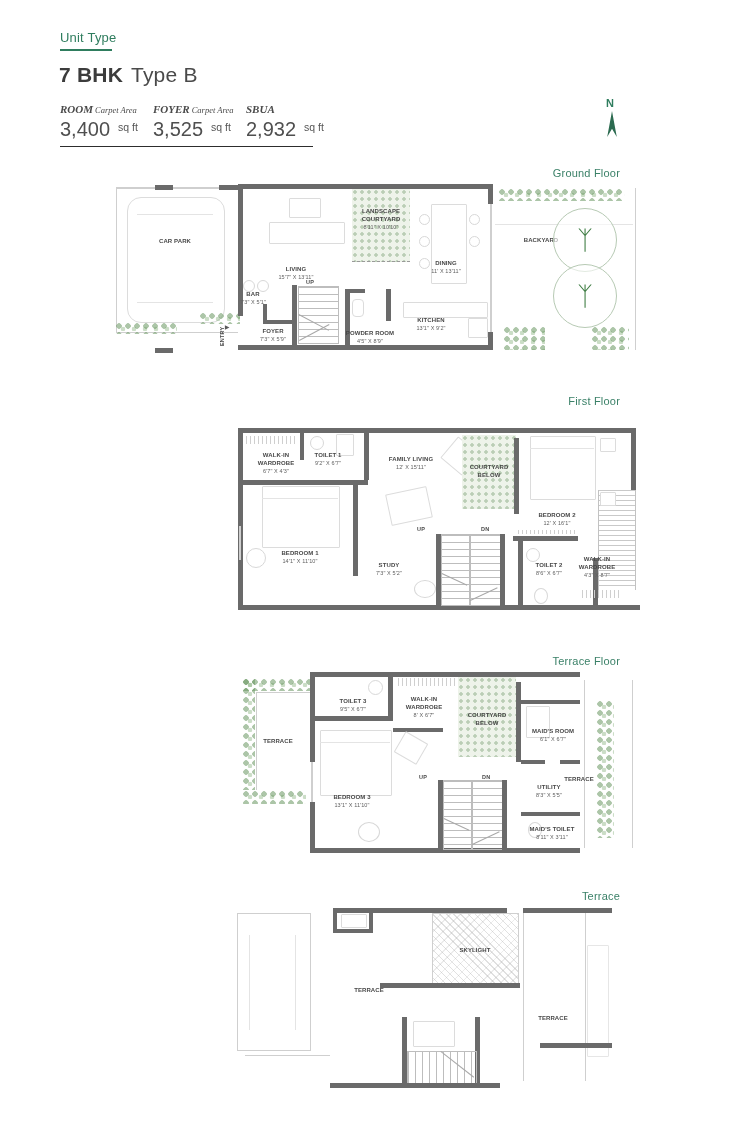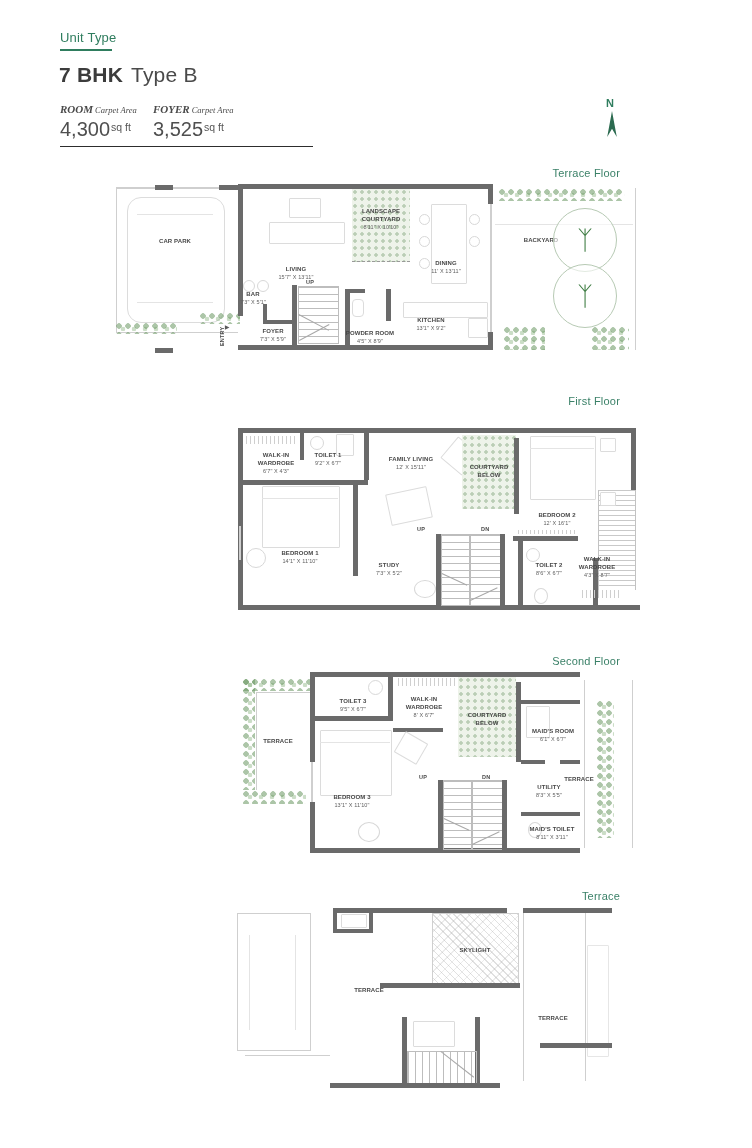--- a/index.html
+++ b/index.html
@@ -11,21 +11,21 @@
   .eyebrow{position:absolute;left:60px;top:30px;font-size:13px;color:#2f7d5e;letter-spacing:.2px;}
   .eyebrow-underline{position:absolute;left:60px;top:49px;width:52px;height:2px;background:#2f7d5e;}
   .title{position:absolute;left:59px;top:63px;font-size:21px;color:#4a4a4a;letter-spacing:.2px;}
   .title .b{font-weight:700;color:#3c3c3c;margin-right:8px;}
   .stats{position:absolute;left:60px;top:99px;display:flex;gap:0;}
   .stat{min-width:93px;}
   .stat .lab{font-family:"Liberation Serif", serif;font-style:italic;color:#4a4a4a;white-space:nowrap;}
   .stat .lab .m{font-weight:700;font-size:11px;}
   .stat .lab .s{font-size:8.5px;margin-left:2px;}
   .stat .val{font-size:20px;font-weight:400;color:#4f4f4f;margin-top:1px;white-space:nowrap;}
-  .stat .val .u{font-size:10.5px;display:inline-block;transform:translateY(-5px);margin-left:1px;color:#555;}
+  .stat .val .u{font-size:10.5px;display:inline-block;transform:translateY(-5px);margin-left:8px;color:#555;}
   .divider{position:absolute;left:60px;top:146px;width:253px;height:1px;background:#2d2d2d;}
   .north-n{position:absolute;left:606px;top:97px;font-size:11px;font-weight:700;color:#2f7d5e;}
   .north-needle{position:absolute;left:604px;top:111px;width:16px;height:26px;background:#2c6b50;
     clip-path:polygon(50% 0%, 80% 100%, 50% 68%, 20% 100%);}
   .floor-label{position:absolute;right:132px;font-size:11px;color:#3b8168;text-align:right;letter-spacing:.2px;}
   
   .plan{position:absolute;}
   .wall{position:absolute;background:#6a6a6a;}
   .lline{position:absolute;background:#cfcfcf;}
   .xline{position:absolute;background:#e4e4e4;}
@@ -60,35 +60,39 @@
 
 <div class="eyebrow">Unit Type</div>
 <div class="eyebrow-underline"></div>
 <div class="title">
   <span class="b">7 BHK</span><span>Type B</span>
 </div>
 
 <div class="stats">
   <div class="stat">
     <div class="lab"><span class="m">ROOM</span><span class="s">Carpet Area</span></div>
-    <div class="val"><span>4,300</span><span class="u">sq ft</span></div>
+    <div class="val"><span>3,400</span><span class="u">sq ft</span></div>
   </div>
   <div class="stat">
     <div class="lab"><span class="m">FOYER</span><span class="s">Carpet Area</span></div>
     <div class="val"><span>3,525</span><span class="u">sq ft</span></div>
   </div>
+  <div class="stat">
+    <div class="lab"><span class="m">SBUA</span></div>
+    <div class="val"><span>2,932</span><span class="u">sq ft</span></div>
+  </div>
 </div>
 <div class="divider"></div>
 
 <div class="north-n">N</div>
 <div class="north-needle"></div>
 
-<div class="floor-label" style="top:167px;">Terrace Floor</div>
+<div class="floor-label" style="top:167px;">Ground Floor</div>
 <div class="floor-label" style="top:395px;">First Floor</div>
-<div class="floor-label" style="top:655px;">Second Floor</div>
+<div class="floor-label" style="top:655px;">Terrace Floor</div>
 <div class="floor-label" style="top:890px;">Terrace</div>
 
 <div class="plan" style="left:113px;top:184px;width:527px;height:172px;">
 
   <div class="lline" style="left:3px;top:3px;width:122px;height:2px;"></div>
   <div class="wall" style="left:42px;top:1px;width:18px;height:5px;"></div>
   <div class="wall" style="left:106px;top:1px;width:19px;height:5px;"></div>
   <div class="lline" style="left:3px;top:3px;width:1px;height:146px;"></div>
   <div class="wall" style="left:42px;top:164px;width:18px;height:5px;"></div>
   <div class="lline" style="left:3px;top:148px;width:122px;height:1px;"></div>

